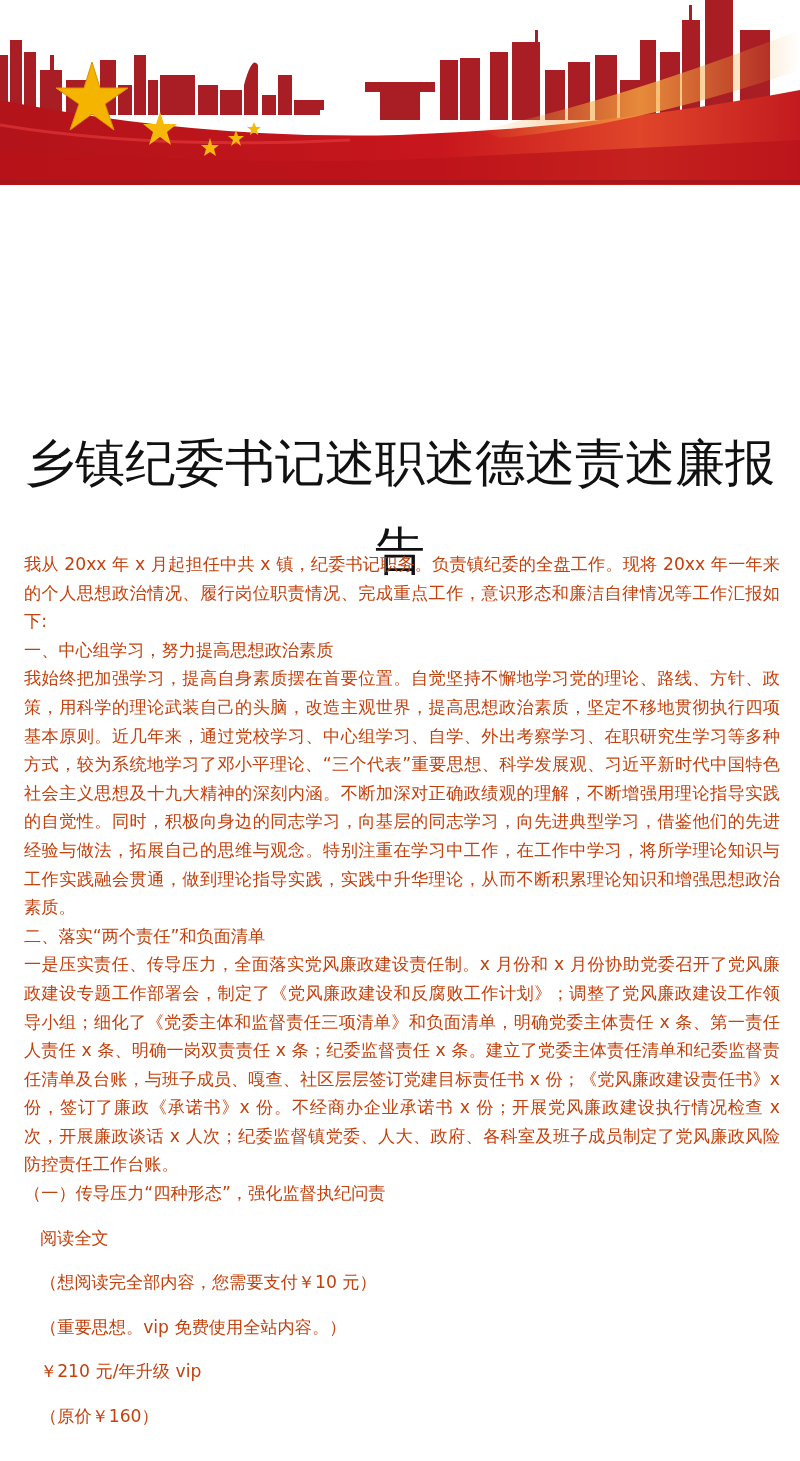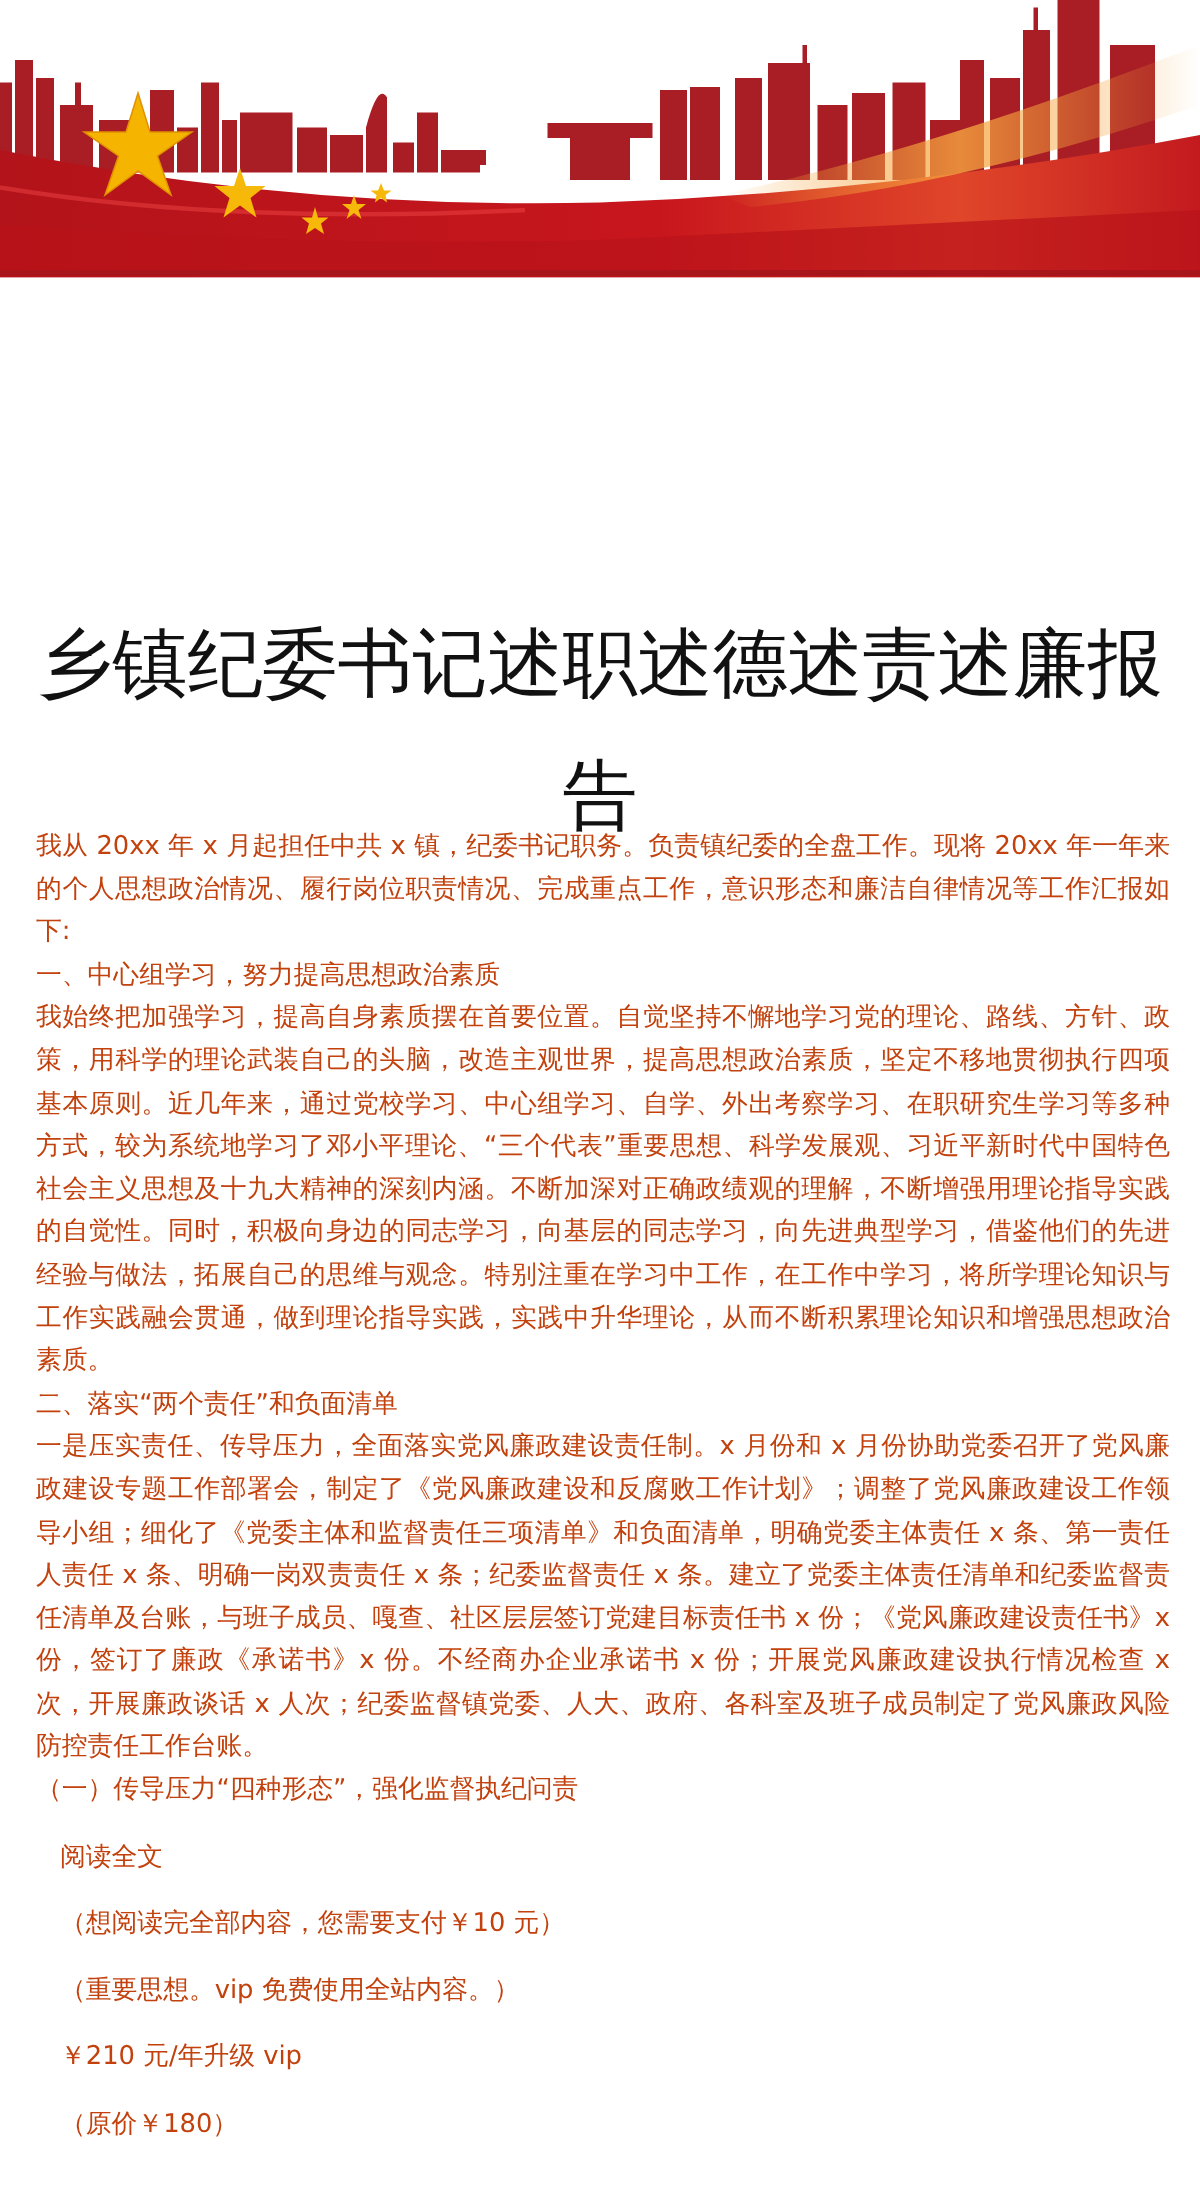--- a/index.html
+++ b/index.html
@@ -1,20 +1,20 @@
 <!DOCTYPE html>
 <html><head>
 <meta charset="utf-8">
 <style>
   html, body { margin: 0; padding: 0; background: #ffffff; }
   body { width: 800px; height: 1461px; position: relative; overflow: hidden;
          font-family: "DejaVu Sans", "Liberation Sans", sans-serif; color: #111; }
   .banner { position: absolute; left: 0; top: 0; width: 800px; height: 185px; overflow: hidden; }
   .banner svg { display: block; }
-  .title { position: absolute; left: 0; top: 364px; width: 800px; text-align: center;
+  .title { position: absolute; left: 0; top: 385px; width: 800px; text-align: center;
            font-size: 50px; line-height: 88px; font-weight: normal; color: #111; letter-spacing: 0px;
            font-family: "DejaVu Sans", sans-serif; }
   .title .line { display: block; white-space: nowrap; }
   .body { position: absolute; left: 24px; top: 550px; width: 756px; font-size: 17.2px;
           line-height: 28.6px; color: #c2410c; }
   .body p { margin: 0; text-align: justify; }
   .body .h { margin: 0; }
   .paywall { margin-top: 0; }
   .paywall div { margin: 16px; }
   .link { cursor: pointer; }
@@ -102,15 +102,15 @@
   <p class="h">一、中心组学习，努力提高思想政治素质</p>
   <p>我始终把加强学习，提高自身素质摆在首要位置。自觉坚持不懈地学习党的理论、路线、方针、政策，用科学的理论武装自己的头脑，改造主观世界，提高思想政治素质，坚定不移地贯彻执行四项基本原则。近几年来，通过党校学习、中心组学习、自学、外出考察学习、在职研究生学习等多种方式，较为系统地学习了邓小平理论、“三个代表”重要思想、科学发展观、习近平新时代中国特色社会主义思想及十九大精神的深刻内涵。不断加深对正确政绩观的理解，不断增强用理论指导实践的自觉性。同时，积极向身边的同志学习，向基层的同志学习，向先进典型学习，借鉴他们的先进经验与做法，拓展自己的思维与观念。特别注重在学习中工作，在工作中学习，将所学理论知识与工作实践融会贯通，做到理论指导实践，实践中升华理论，从而不断积累理论知识和增强思想政治素质。</p>
   <p class="h">二、落实“两个责任”和负面清单</p>
   <p>一是压实责任、传导压力，全面落实党风廉政建设责任制。x 月份和 x 月份协助党委召开了党风廉政建设专题工作部署会，制定了《党风廉政建设和反腐败工作计划》；调整了党风廉政建设工作领导小组；细化了《党委主体和监督责任三项清单》和负面清单，明确党委主体责任 x 条、第一责任人责任 x 条、明确一岗双责责任 x 条；纪委监督责任 x 条。建立了党委主体责任清单和纪委监督责任清单及台账，与班子成员、嘎查、社区层层签订党建目标责任书 x 份；《党风廉政建设责任书》x 份，签订了廉政《承诺书》x 份。不经商办企业承诺书 x 份；开展党风廉政建设执行情况检查 x 次，开展廉政谈话 x 人次；纪委监督镇党委、人大、政府、各科室及班子成员制定了党风廉政风险防控责任工作台账。</p>
   <p class="h">（一）传导压力“四种形态”，强化监督执纪问责</p>
   <div class="paywall">
     <div class="link">阅读全文</div>
     <div>（想阅读完全部内容，您需要支付￥10 元）</div>
     <div>（重要思想。vip 免费使用全站内容。）</div>
     <div class="link">￥210 元/年升级 vip</div>
-    <div>（原价￥180）</div>
+    <div>（原价￥160）</div>
   </div>
 </div>
 
 </body></html>

